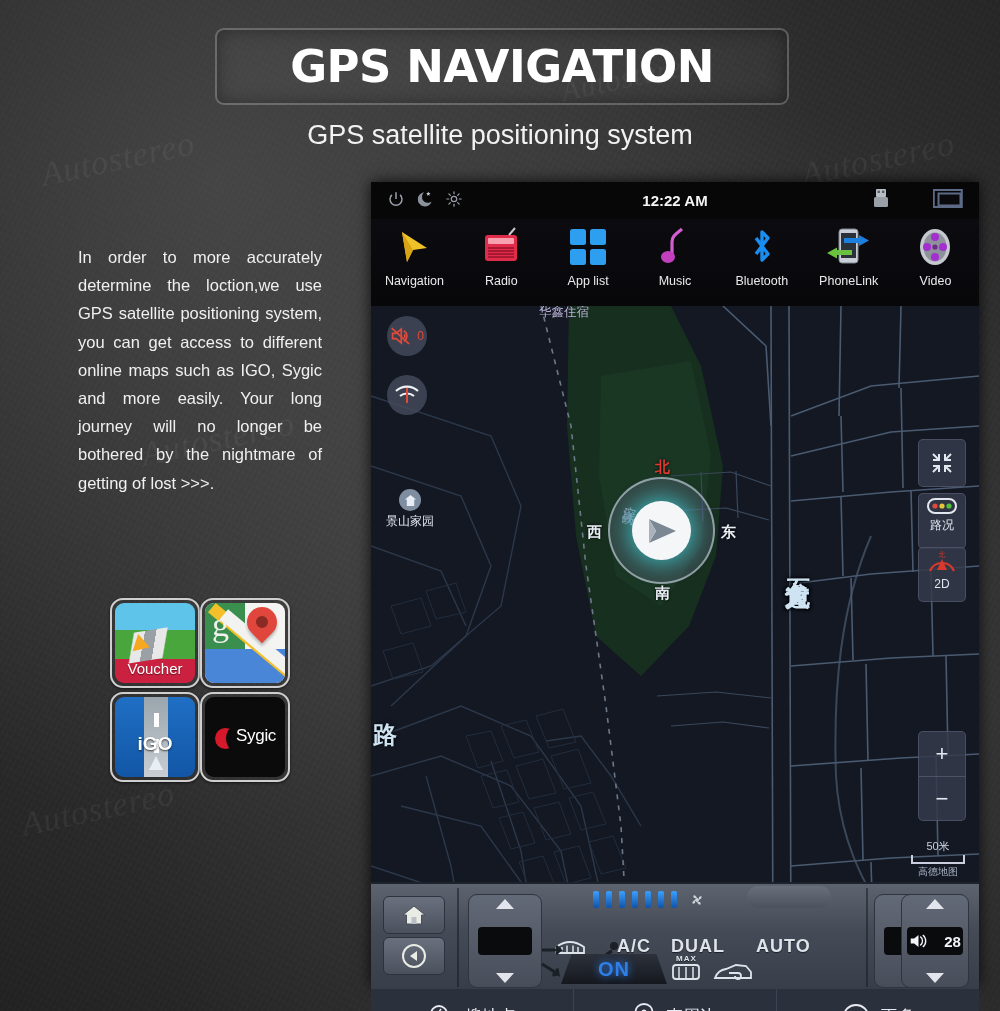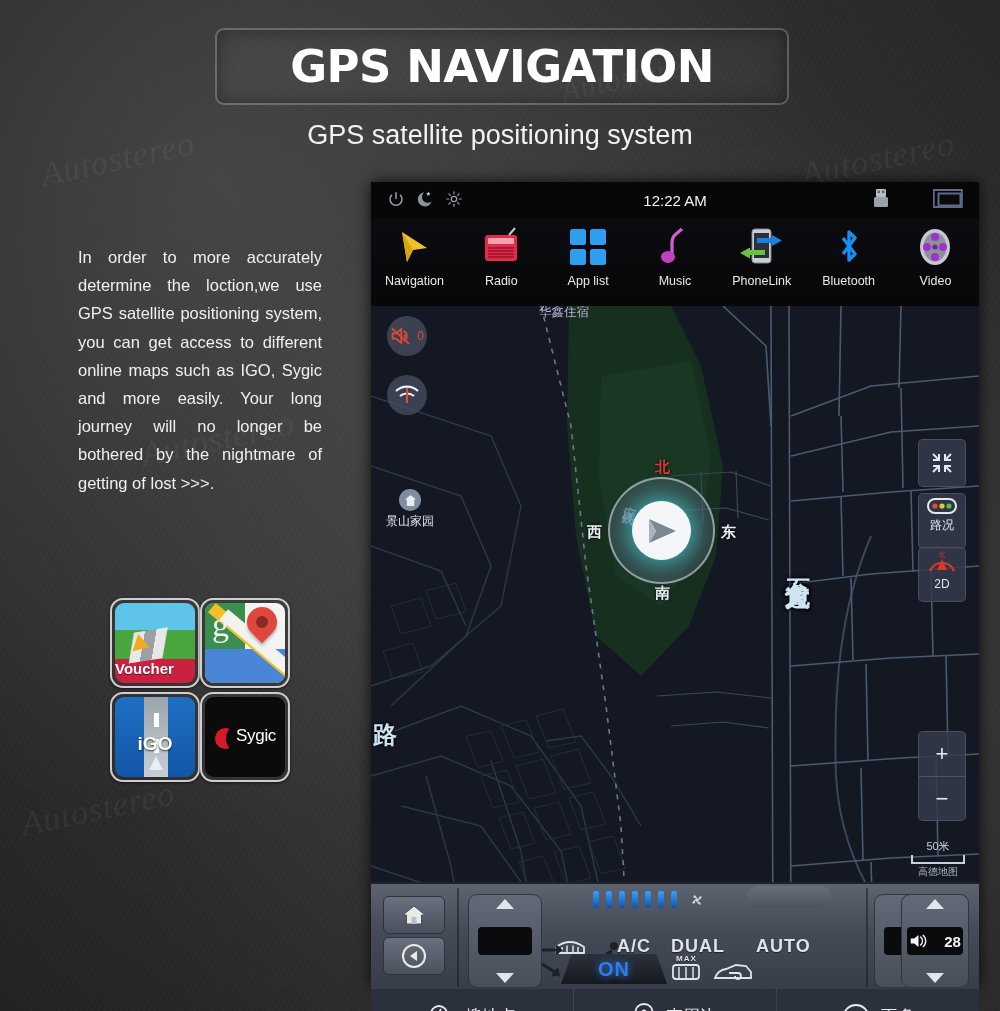--- a/index.html
+++ b/index.html
@@ -63,22 +63,22 @@
     position:absolute;left:8px;top:26px;width:68px;height:30px;
     background:linear-gradient(100deg,transparent 0 14%,#e8e8e8 16% 30%,#9aa0a4 30% 46%,#e8e8e8 46% 60%,transparent 62% 100%);
     transform:skewY(-9deg);border-radius:4px;
   }
   .ic-voucher .arw{
     position:absolute;left:20px;top:33px;width:0;height:0;
     border-left:15px solid #f5a820;border-top:9px solid transparent;border-bottom:9px solid transparent;
     transform:rotate(18deg);
   }
   .ic-voucher .lbl{
-    position:absolute;left:0;right:0;bottom:6px;color:#fff;
-    font-size:15px;font-weight:bold;text-shadow:0 1px 1px rgba(0,0,0,.5);
+    position:absolute;left:0;right:0;bottom:6px;text-align:center;color:#fff;
+    font-size:15px;font-weight:normal;text-shadow:0 1px 1px rgba(0,0,0,.5);
   }
   
   .ic-gmaps{background:#f4f4f2;}
   .ic-gmaps .g-green{position:absolute;left:0;top:0;width:50%;height:62%;background:#3a8f4e;}
   .ic-gmaps .g-blue{position:absolute;left:0;bottom:0;width:100%;height:42%;background:#4a86d8;}
   .ic-gmaps .g-yellow{position:absolute;left:-6px;top:34px;width:110px;height:12px;background:#f3c02b;transform:rotate(40deg);}
   .ic-gmaps .g-white{position:absolute;left:6px;top:40px;width:110px;height:13px;background:#f2f2f0;transform:rotate(40deg);}
   .ic-gmaps .g-pin{
     position:absolute;right:8px;top:4px;width:30px;height:30px;border-radius:50% 50% 50% 0;
     background:#e0463c;transform:rotate(-45deg);box-shadow:-2px 2px 3px rgba(0,0,0,.25);
@@ -116,20 +116,21 @@
   }
   
   .unit{
     position:absolute;left:371px;top:182px;width:608px;height:804px;
     background:#0a0a0c;z-index:5;box-shadow:0 0 14px rgba(0,0,0,.8);
   }
   .statusbar{
     position:absolute;left:0;top:0;width:100%;height:37px;background:#070708;
     display:flex;align-items:center;
     border-bottom:6px solid #d946ef;
+    font-weight:bold;
   }
   .sb-left{display:flex;align-items:center;gap:10px;padding-left:16px;}
   .sb-time{position:absolute;left:0;right:0;text-align:center;color:#f4f4f4;font-size:15px;}
   .sb-right{position:absolute;right:16px;display:flex;align-items:center;gap:44px;}
   .navbar{
     position:absolute;left:0;top:37px;width:100%;height:87px;
     background:linear-gradient(#0c0c10,#07070a);
     display:flex;align-items:flex-start;justify-content:space-around;padding-top:4px;
     border-bottom:1px solid #1b1e24;
   }
@@ -395,39 +396,39 @@
         <svg width="34" height="42" viewBox="0 0 34 42">
           <path d="M24 3 C18 8 14 10 14 16 L14 30" stroke="#d45ed0" stroke-width="3.2" fill="none"></path>
           <ellipse cx="10" cy="31" rx="7" ry="6" fill="#c23fbd"></ellipse>
         </svg>
       </div>
       <div class="navlabel">Music</div>
     </div>
 
     <div class="navitem">
       <div class="navicon">
+        <svg width="32" height="42" viewBox="0 0 32 42">
+          <path d="M10 12 L22 28 L16 34 L16 6 L22 12 L10 28" stroke="#1a8ef0" stroke-width="3.4" fill="none" stroke-linejoin="round"></path>
+        </svg>
+      </div>
+      <div class="navlabel">Bluetooth</div>
+    </div>
+
+    <div class="navitem">
+      <div class="navicon">
         <svg width="46" height="42" viewBox="0 0 46 42">
           <rect x="13" y="3" width="19" height="34" rx="3" fill="#c9ced6" stroke="#7f868f"></rect>
           <rect x="15" y="7" width="15" height="25" fill="#2b3138"></rect>
           <path d="M18 12 h17 v5 h-17z" fill="#1b7fe0"></path>
           <path d="M33 9 L43 14.5 L33 20 Z" fill="#1b7fe0"></path>
           <path d="M26 24 h-17 v5 h17z" fill="#69c13d"></path>
           <path d="M11 21.5 L1 27 L11 32.5 Z" fill="#69c13d"></path>
         </svg>
       </div>
       <div class="navlabel">PhoneLink</div>
-    </div>
-
-    <div class="navitem">
-      <div class="navicon">
-        <svg width="32" height="42" viewBox="0 0 32 42">
-          <path d="M10 12 L22 28 L16 34 L16 6 L22 12 L10 28" stroke="#1a8ef0" stroke-width="3.4" fill="none" stroke-linejoin="round"></path>
-        </svg>
-      </div>
-      <div class="navlabel">Bluetooth</div>
     </div>
 
     <div class="navitem">
       <div class="navicon">
         <svg width="42" height="42" viewBox="0 0 42 42">
           <ellipse cx="21" cy="21" rx="15" ry="18" fill="#c5c8ce"></ellipse>
           <ellipse cx="21" cy="21" rx="11.5" ry="14.5" fill="#8d919a"></ellipse>
           <circle cx="21" cy="11" r="4" fill="#a32fd0"></circle>
           <circle cx="21" cy="31" r="4" fill="#a32fd0"></circle>
           <circle cx="13" cy="21" r="4" fill="#a32fd0"></circle>

